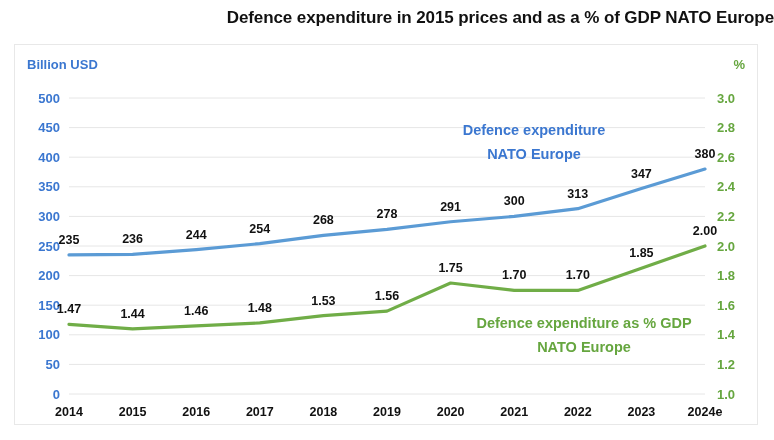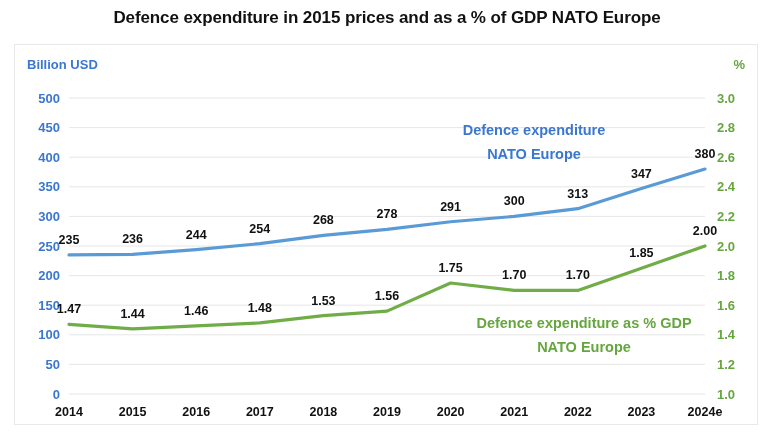--- a/index.html
+++ b/index.html
@@ -17,21 +17,21 @@
     position: relative;
     width: 774px;
     height: 440px;
     background: #ffffff;
   }
   #chart-title {
     position: absolute;
     left: 0;
     top: 8px;
     width: 774px;
-    text-align: center;
+    text-align: right;
     font-size: 17px;
     font-weight: bold;
     color: #111111;
     letter-spacing: -0.1px;
   }
   #chart-frame {
     position: absolute;
     left: 14px;
     top: 44px;
     width: 744px;

